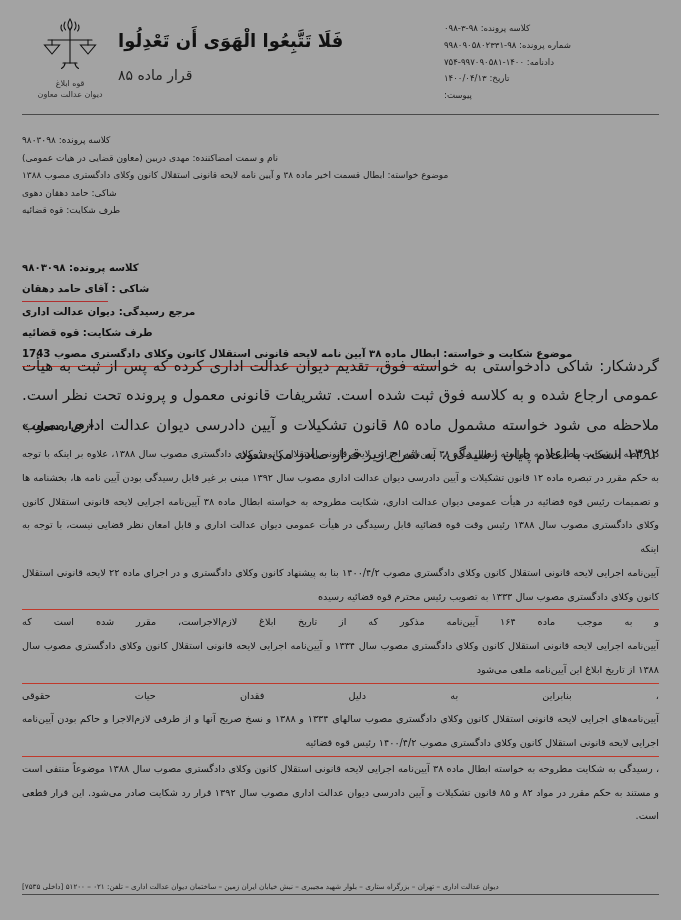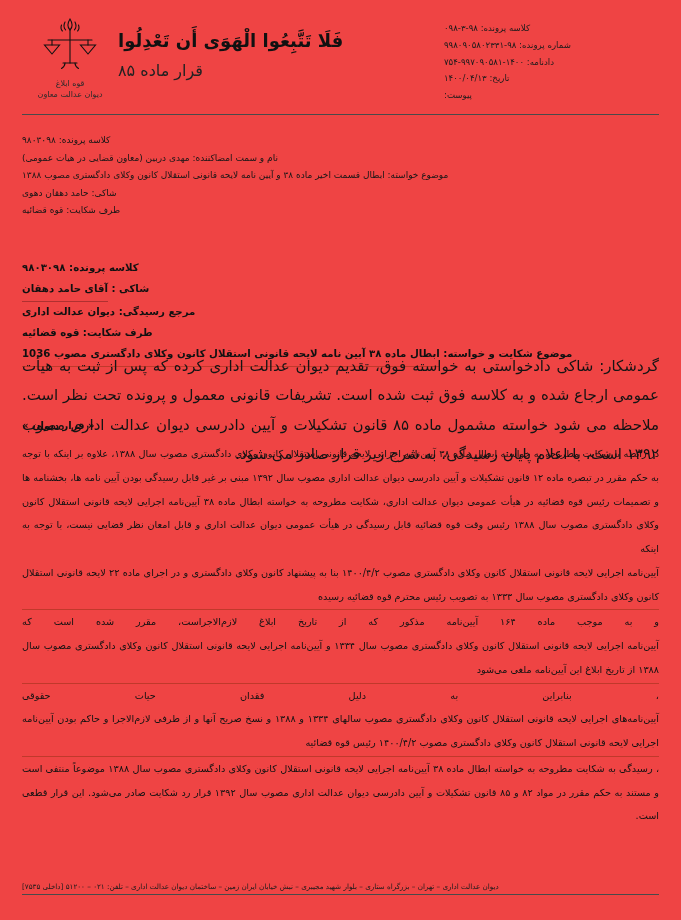--- a/index.html
+++ b/index.html
@@ -11,21 +11,21 @@
     width: 681px;
     height: 920px;
     font-family: "DejaVu Sans", "Liberation Sans", sans-serif;
     color: #111111;
     position: relative;
     overflow: hidden;
   }
   .page {
     position: absolute;
     inset: 0;
-    background: #ef4444;
+    background: #a3a3a3;
   }
 
   
   .header {
     position: absolute;
     top: 14px;
     right: 22px;
     left: 22px;
     height: 100px;
     border-bottom: 1.5px solid #4a4a4a;
@@ -58,22 +58,22 @@
     padding-top: 16px;
   }
   .ayah {
     font-size: 18px;
     font-weight: bold;
     letter-spacing: 0px;
     color: #111;
     font-family: "DejaVu Sans", sans-serif;
   }
   .decision-kind {
-    margin-top: 10px;
-    font-size: 16px;
+    margin-top: 16px;
+    font-size: 14px;
     color: #222;
   }
 
   .meta-box {
     width: 215px;
     flex: 0 0 215px;
     text-align: left;
     padding-top: 6px;
     direction: rtl;
   }
@@ -269,21 +269,21 @@
   </div>
 
   <div class="info2">
     <div class="row">کلاسه پرونده: ۹۸۰۳۰۹۸</div>
     <div class="row">
       <span>شاکی : </span><span class="uline">آقای حامد دهقان</span>
     </div>
     <div class="row">مرجع رسیدگی: دیوان عدالت اداری</div>
     <div class="row">طرف شکایت:  قوه قضائیه</div>
     <div class="row">
-      <span>موضوع شکایت و خواسته: </span><span class="uline-red">ابطال ماده ۳۸ آبین نامه لایحه قانونی استقلال کانون وکلای دادگستری مصوب 1036</span>
+      <span>موضوع شکایت و خواسته: </span><span class="uline-red">ابطال ماده ۳۸ آبین نامه لایحه قانونی استقلال کانون وکلای دادگستری مصوب 1743</span>
     </div>
   </div>
 
   <div class="gardeshkar">گردشکار: شاکی دادخواستی به خواسته فوق، تقدیم دیوان عدالت اداری کرده که پس از ثبت به هیأت عمومی ارجاع شده و به کلاسه فوق ثبت شده است. تشریفات قانونی معمول و پرونده تحت نظر است. ملاحظه می شود خواسته مشمول ماده ۸۵ قانون تشکیلات و آیین دادرسی دیوان عدالت اداری مصوب ۱۳۹۲ است، با اعلام پایان رسیدگی، به شرح زیر قرار صادر می شود.</div>
 
   <div class="center-head">« قرار دیوان »</div>
 
   <div class="body-text">
     <p><span>در رابطه با شکایت مطروحه به خواسته ابطال ماده ۳۸ آیین‌نامه اجرایی لایحه قانونی استقلال کانون وکلای دادگستری مصوب سال ۱۳۸۸، علاوه بر اینکه با توجه به حکم مقرر در تبصره ماده ۱۲ قانون تشکیلات و آیین دادرسی دیوان عدالت اداری مصوب سال ۱۳۹۲ مبنی بر غیر قابل رسیدگی بودن آیین نامه ها، بخشنامه ها و تصمیمات رئیس قوه قضائیه در هیأت عمومی دیوان عدالت اداری، شکایت مطروحه به خواسته ابطال ماده ۳۸ آیین‌نامه اجرایی لایحه قانونی استقلال کانون وکلای دادگستری مصوب سال ۱۳۸۸ رئیس وقت قوه قضائیه قابل رسیدگی در هیأت عمومی دیوان عدالت اداری و قابل امعان نظر قضایی نیست، با توجه به اینکه </span><span class="uline-red">آیین‌نامه اجرایی لایحه قانونی استقلال کانون وکلای دادگستری مصوب ۱۴۰۰/۴/۲ بنا به پیشنهاد کانون وکلای دادگستری و در اجرای ماده ۲۲ لایحه قانونی استقلال کانون وکلای دادگستری مصوب سال ۱۳۳۳ به تصویب رئیس محترم قوه قضائیه رسیده</span><span> و به موجب ماده ۱۶۴ آیین‌نامه مذکور که از تاریخ ابلاغ لازم‌الاجراست، مقرر شده است که </span><span class="uline-red">آیین‌نامه اجرایی لایحه قانونی استقلال کانون وکلای دادگستری مصوب سال ۱۳۳۴ و آیین‌نامه اجرایی لایحه قانونی استقلال کانون وکلای دادگستری مصوب سال ۱۳۸۸ از تاریخ ابلاغ این آیین‌نامه ملغی می‌شود</span><span>، بنابراین به دلیل فقدان حیات حقوقی </span><span class="uline-red">آیین‌نامه‌های اجرایی لایحه قانونی استقلال کانون وکلای دادگستری مصوب سالهای ۱۳۳۴ و ۱۳۸۸ و نسخ صریح آنها و از طرفی لازم‌الاجرا و حاکم بودن آیین‌نامه اجرایی لایحه قانونی استقلال کانون وکلای دادگستری مصوب ۱۴۰۰/۴/۲ رئیس قوه قضائیه</span><span>، رسیدگی به شکایت مطروحه به خواسته ابطال ماده ۳۸ آیین‌نامه اجرایی لایحه قانونی استقلال کانون وکلای دادگستری مصوب سال ۱۳۸۸ موضوعاً منتفی است و مستند به حکم مقرر در مواد ۸۲ و ۸۵ قانون تشکیلات و آیین دادرسی دیوان عدالت اداری مصوب سال ۱۳۹۲ قرار رد شکایت صادر می‌شود. این قرار قطعی است.</span></p>
   </div>

